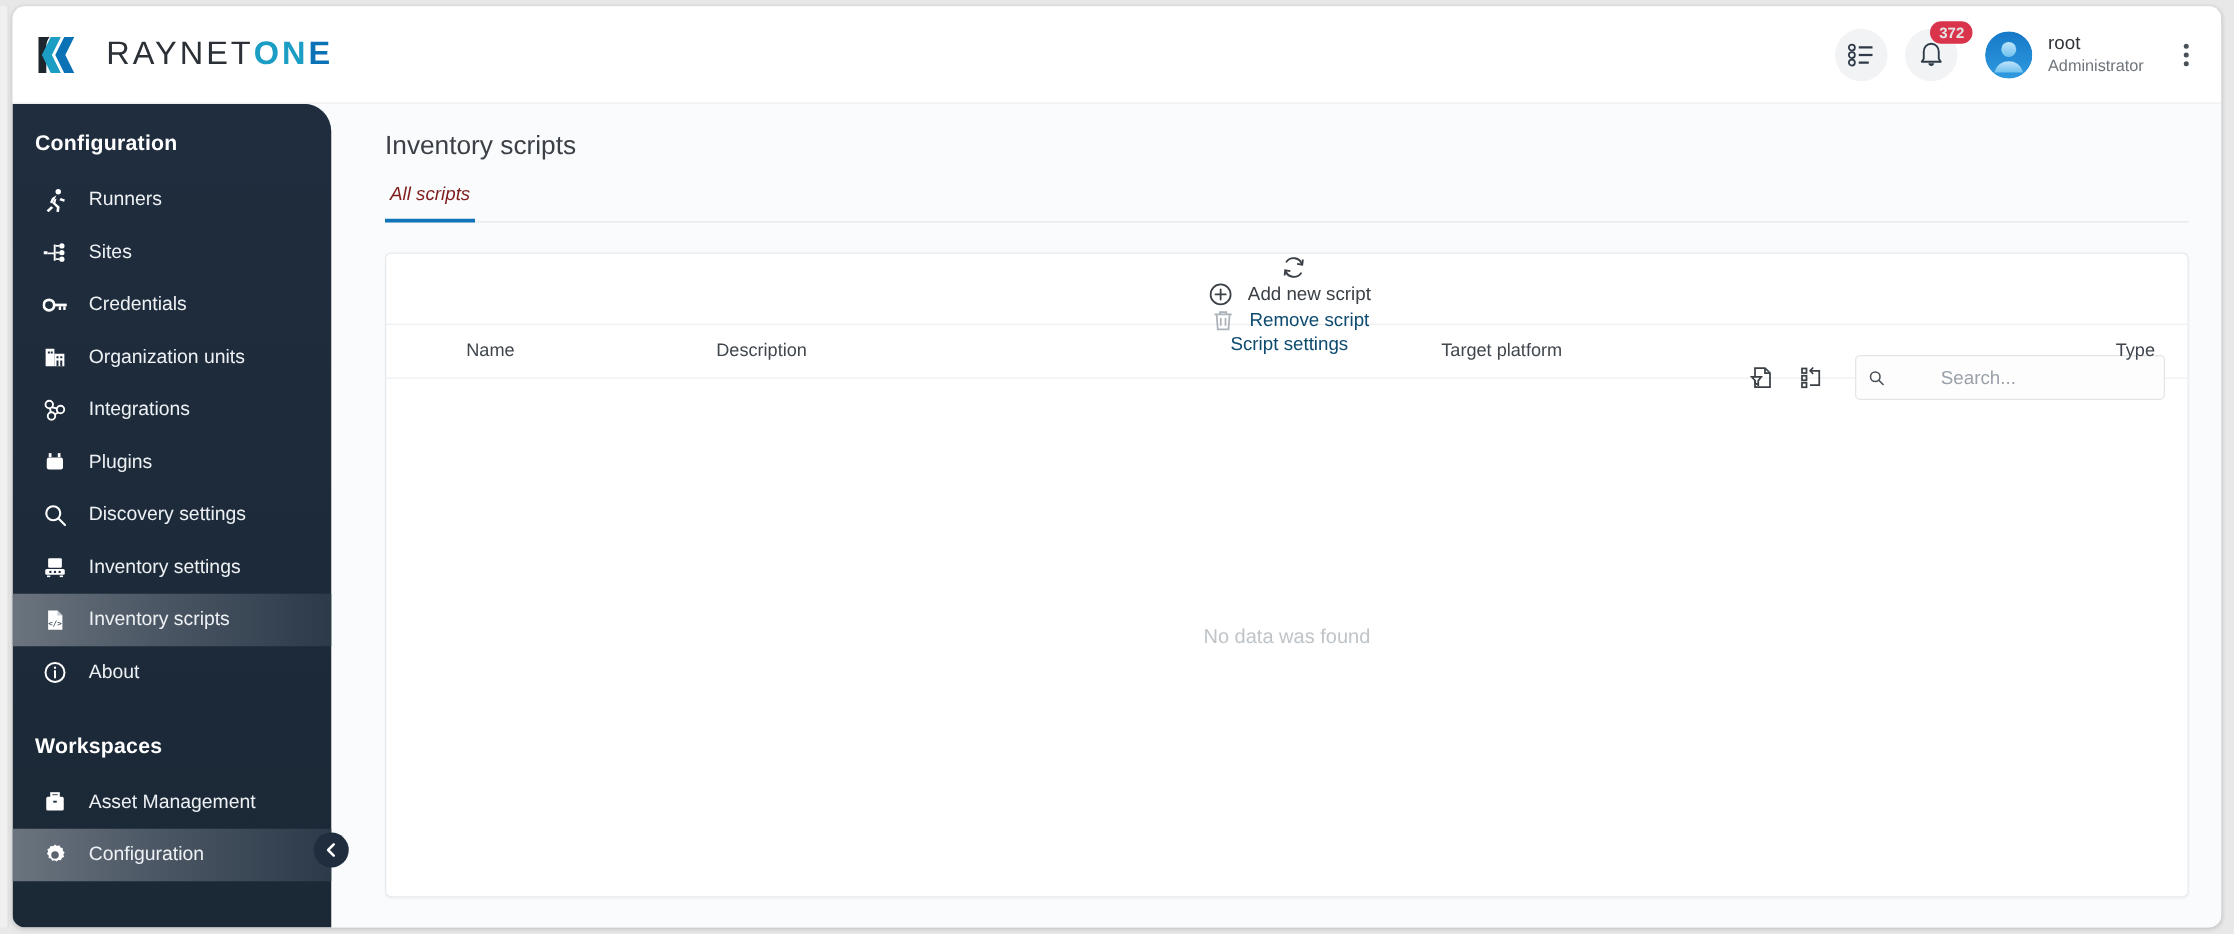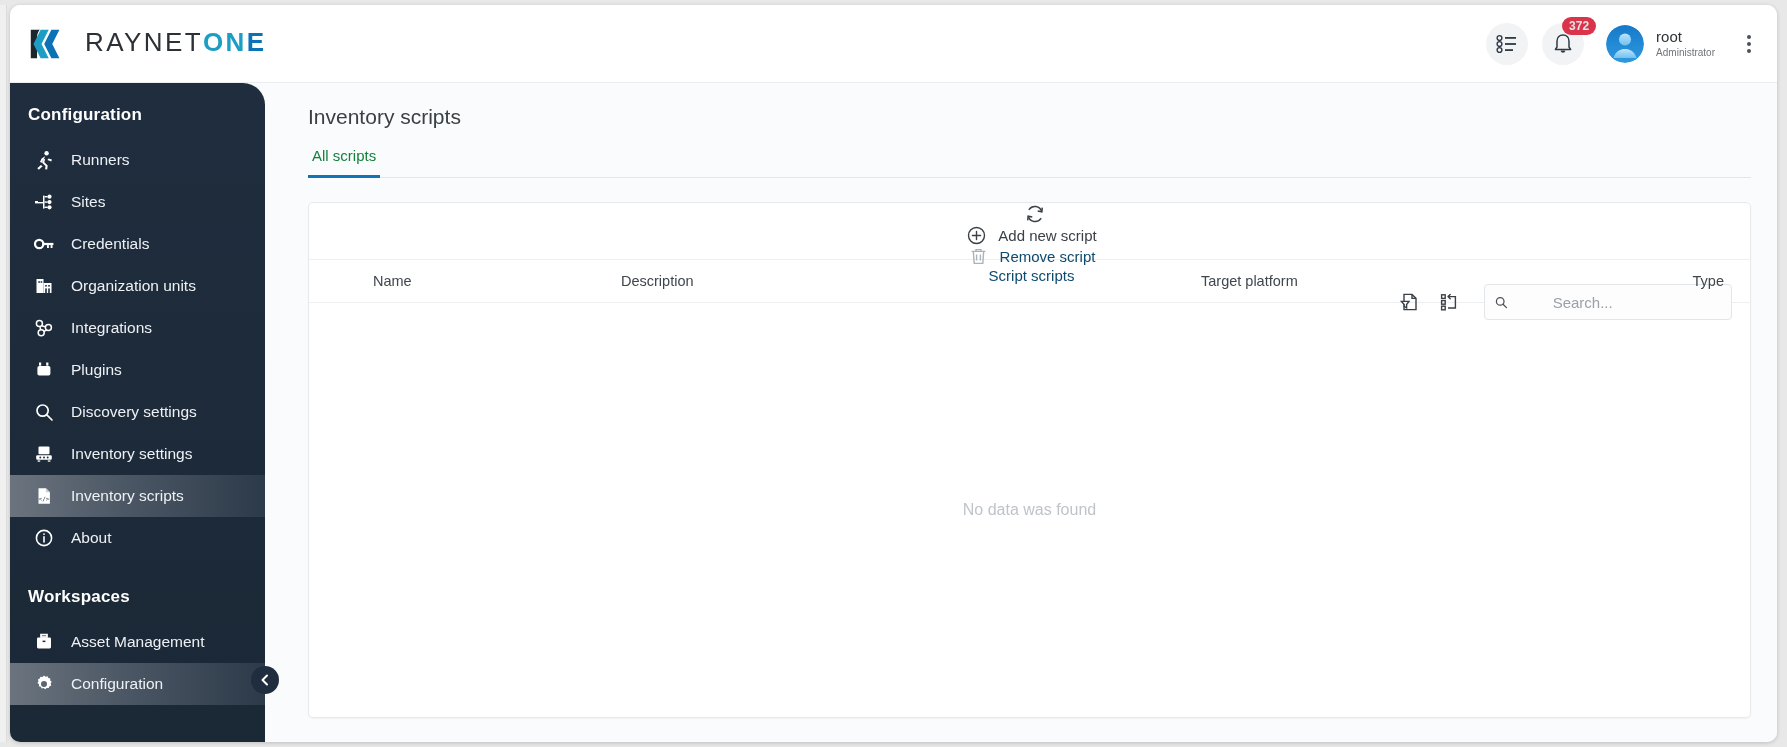--- a/index.html
+++ b/index.html
@@ -51,21 +51,21 @@
     font-size: 12px; font-weight: 700;
     padding: 2px 7px; border-radius: 9px;
     line-height: 14px;
   }
   .avatar {
     width: 38px; height: 38px; border-radius: 50%;
     margin-left: 22px; overflow: hidden;
   }
   .user-block { margin-left: 12px; line-height: 1.25; }
   .user-name { font-size: 15px; color: #2e3338; }
-  .user-role { font-size: 10px; color: #6f757c; }
+  .user-role { font-size: 13px; color: #6f757c; }
   .kebab {
     margin-left: 26px; margin-right: 6px;
     display: flex; flex-direction: column; gap: 3px;
     cursor: pointer; padding: 6px;
   }
   .kebab i { width: 4px; height: 4px; border-radius: 50%; background: #4a5159; display:block; }
 
   
   .sidebar {
     position: absolute; left: 0; top: 78px;
@@ -106,23 +106,23 @@
   
   .main {
     position: absolute; left: 255px; top: 78px;
     width: 1512px; height: 659px;
     background: #fafbfc;
     padding: 22px 26px 0 43px;
   }
   .page-title { font-size: 21px; color: #3a4046; font-weight: 400; }
   .tabs { margin-top: 18px; border-bottom: 1px solid #e4e7ea; display: flex; }
   .tab {
-    font-size: 15px; color: #15803d;
+    font-size: 15px; color: #7f1d1d;
     padding: 0 4px 11px 4px; cursor: pointer;
-    border-bottom: 3px solid transparent; margin-bottom: -1px;
+    border-bottom: 3px solid transparent; margin-bottom: -1px; font-style: italic;
   }
   .tab.active { border-bottom-color: #1173b8; }
 
   .card {
     margin-top: 24px;
     background: #ffffff;
     border: 1px solid #e7eaed;
     border-radius: 5px;
     height: 516px;
     box-shadow: 0 1px 2px rgba(0,0,0,0.04);
@@ -162,21 +162,21 @@
   }
   .search-box input::placeholder { color: #9aa1a9; }
 
   .thead {
     height: 44px; border-top: 1px solid #edeff1; border-bottom: 1px solid #edeff1;
     display: flex; align-items: center;
     font-size: 14.5px; color: #3f464d;
     padding: 0 26px 0 64px;
   }
   .th-name { width: 200px; }
-  .th-desc { width: 580px; margin-left: 48px; }
+  .th-desc { width: 580px; }
   .th-plat { flex: 1; }
   .th-type { text-align: right; }
 
   .empty {
     height: 414px; display: flex; align-items: center; justify-content: center;
     font-size: 16px; color: #bfc4c9;
   }
 
   .scroll-edge {
     position: absolute; left: 0; top: 5px;
@@ -456,21 +456,21 @@
               <path d="M5.3 5.4 L6.2 17.4 H14.8 L15.7 5.4"></path>
               <path d="M8.6 8.4 V14.6 M12.4 8.4 V14.6"></path>
             </svg>
           </span>
           <span>Remove script</span>
         </div>
 
         <div class="tb-sep"></div>
 
         <div class="tb-btn disabled">
-          <span>Script scripts</span>
+          <span>Script settings</span>
         </div>
 
         <div class="tb-right">
 
           <div class="tb-icon-btn">
             <svg width="22" height="22" viewBox="0 0 22 22" fill="none" stroke="#3a4046" stroke-width="1.4">
               <path d="M6 3.4 H14 L18 7.4 V18.6 H6 Z"></path>
               <path d="M14 3.4 V7.4 H18"></path>
               <path d="M3.4 10.4 H11 L8.6 13.6 V17 L6.2 15.4 V13.6 Z" fill="#ffffff"></path>
             </svg>

